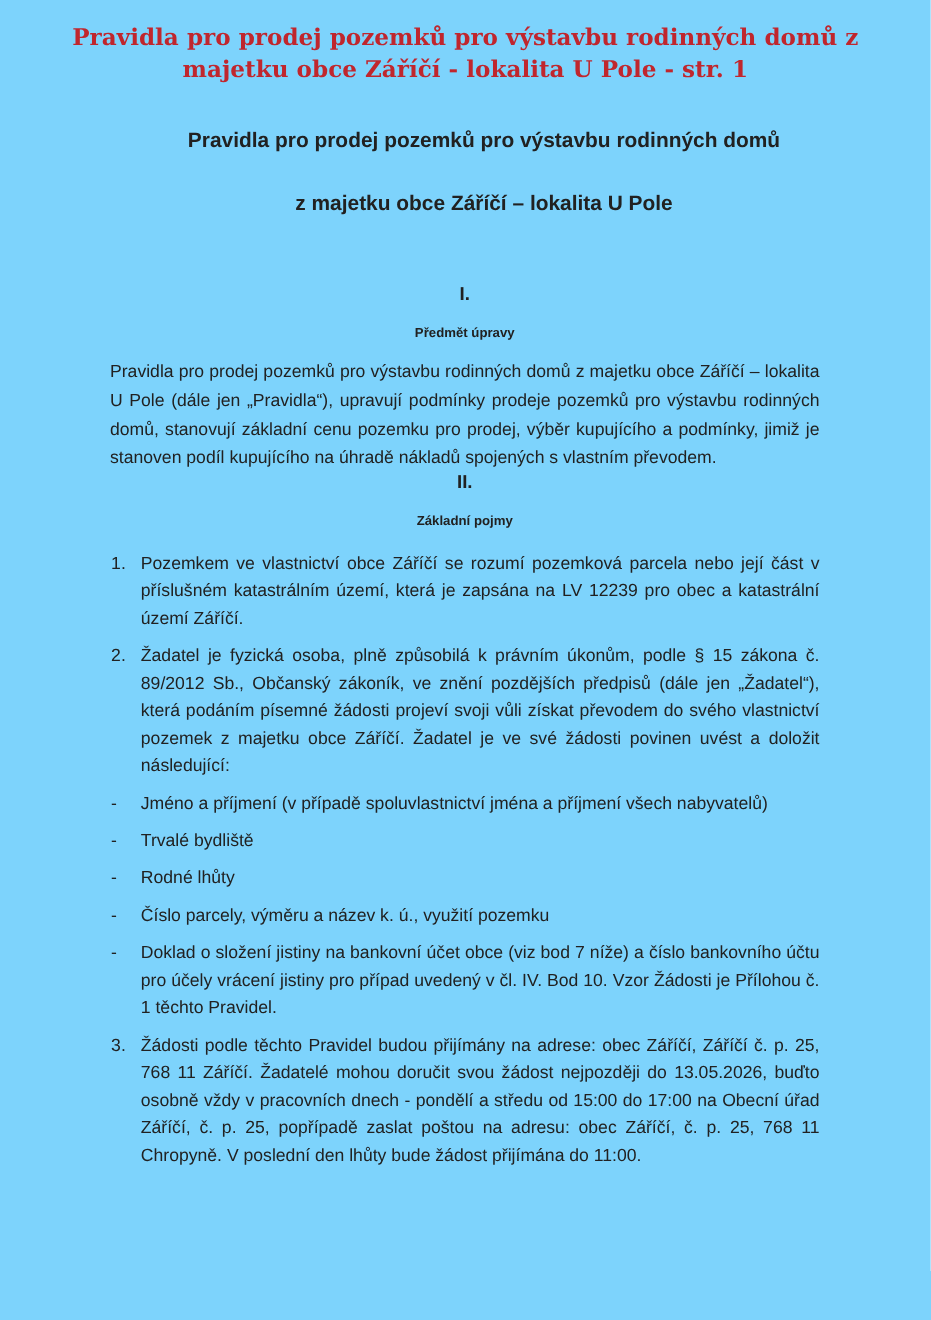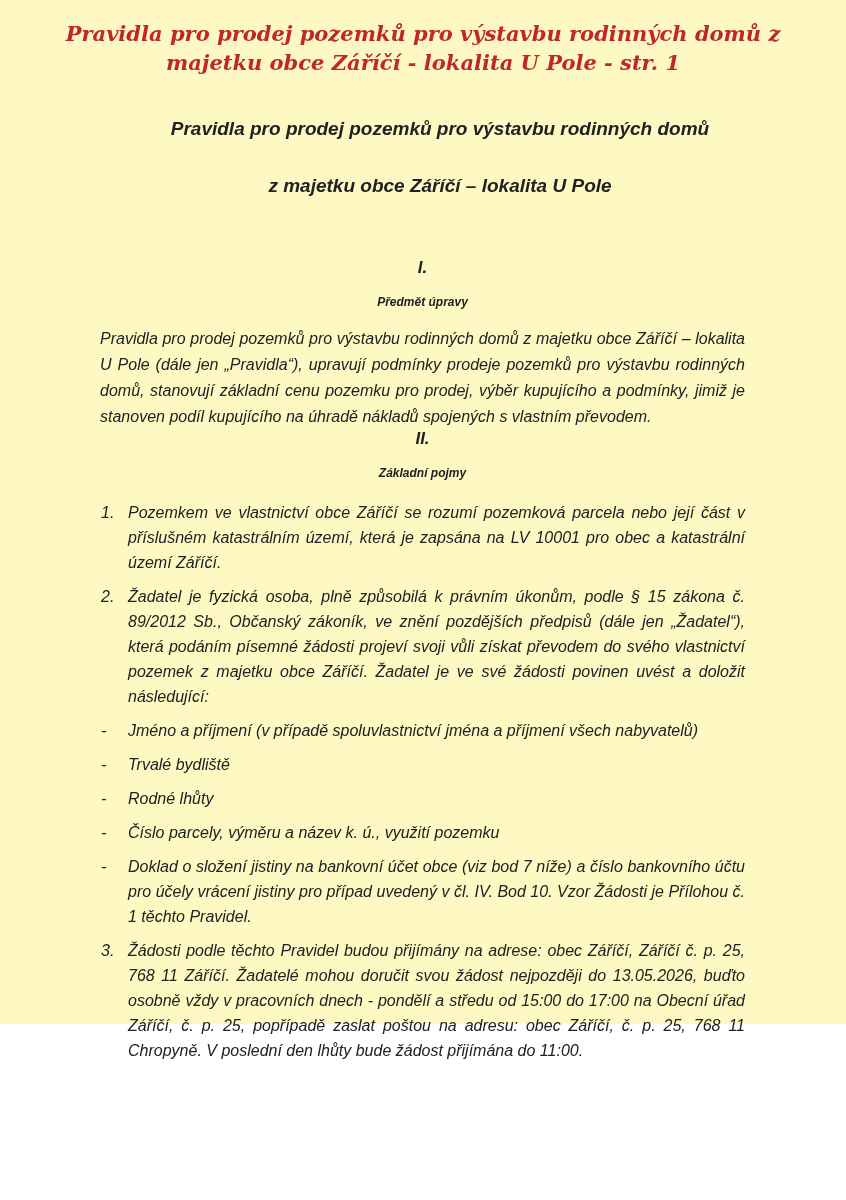--- a/index.html
+++ b/index.html
@@ -10,23 +10,22 @@
   body {
     width: 846px;
     height: 1200px;
     overflow: hidden;
     font-family: "Liberation Sans", sans-serif;
     color: #212121;
     position: relative;
   }
   .page {
     width: 846px;
-    height: 1024px;
-    background: #fef9c3;
-    font-style: italic;
+    height: 1200px;
+    background: #7dd3fc;
   }
   .red-header {
     padding-top: 19px;
     margin: 0 30px;
     text-align: center;
     font-family: "DejaVu Serif", serif;
     font-weight: bold;
     font-size: 21px;
     line-height: 29px;
   }
@@ -103,21 +102,21 @@
 
     <div class="section-num first">I.</div>
     <div class="section-head">Předmět úpravy</div>
     <p class="para">Pravidla pro prodej pozemků pro výstavbu rodinných domů z majetku obce Záříčí – lokalita U Pole (dále jen „Pravidla“), upravují podmínky prodeje pozemků pro výstavbu rodinných domů, stanovují základní cenu pozemku pro prodej, výběr kupujícího a podmínky, jimiž je stanoven podíl kupujícího na úhradě nákladů spojených s vlastním převodem.</p>
 
     <div class="section-num second">II.</div>
     <div class="section-head">Základní pojmy</div>
 
     <div class="list-item first-after-head">
       <span class="marker">1.</span>
-      <div class="item-text">Pozemkem ve vlastnictví obce Záříčí se rozumí pozemková parcela nebo její část v příslušném katastrálním území, která je zapsána na LV 10001 pro obec a katastrální území Záříčí.</div>
+      <div class="item-text">Pozemkem ve vlastnictví obce Záříčí se rozumí pozemková parcela nebo její část v příslušném katastrálním území, která je zapsána na LV 12239 pro obec a katastrální území Záříčí.</div>
     </div>
 
     <div class="list-item">
       <span class="marker">2.</span>
       <div class="item-text">Žadatel je fyzická osoba, plně způsobilá k právním úkonům, podle § 15 zákona č. 89/2012 Sb., Občanský zákoník, ve znění pozdějších předpisů (dále jen „Žadatel“), která podáním písemné žádosti projeví svoji vůli získat převodem do svého vlastnictví pozemek z majetku obce Záříčí. Žadatel je ve své žádosti povinen uvést a doložit následující:</div>
     </div>
 
     <div class="list-item">
       <span class="marker">-</span>
       <div class="item-text">Jméno a příjmení (v případě spoluvlastnictví jména a příjmení všech nabyvatelů)</div>

